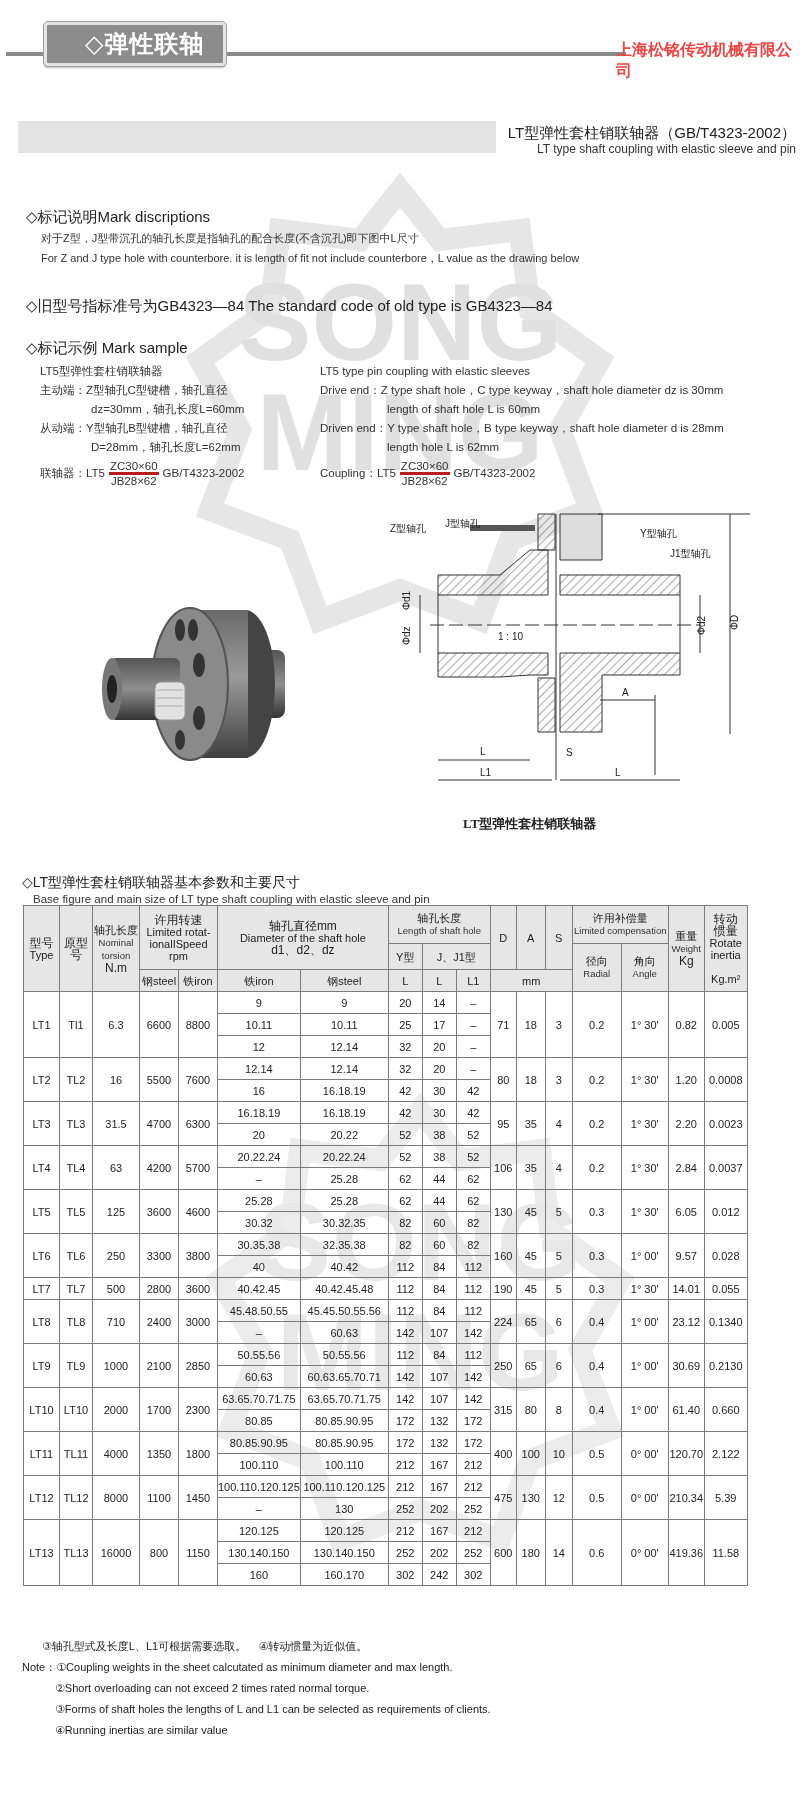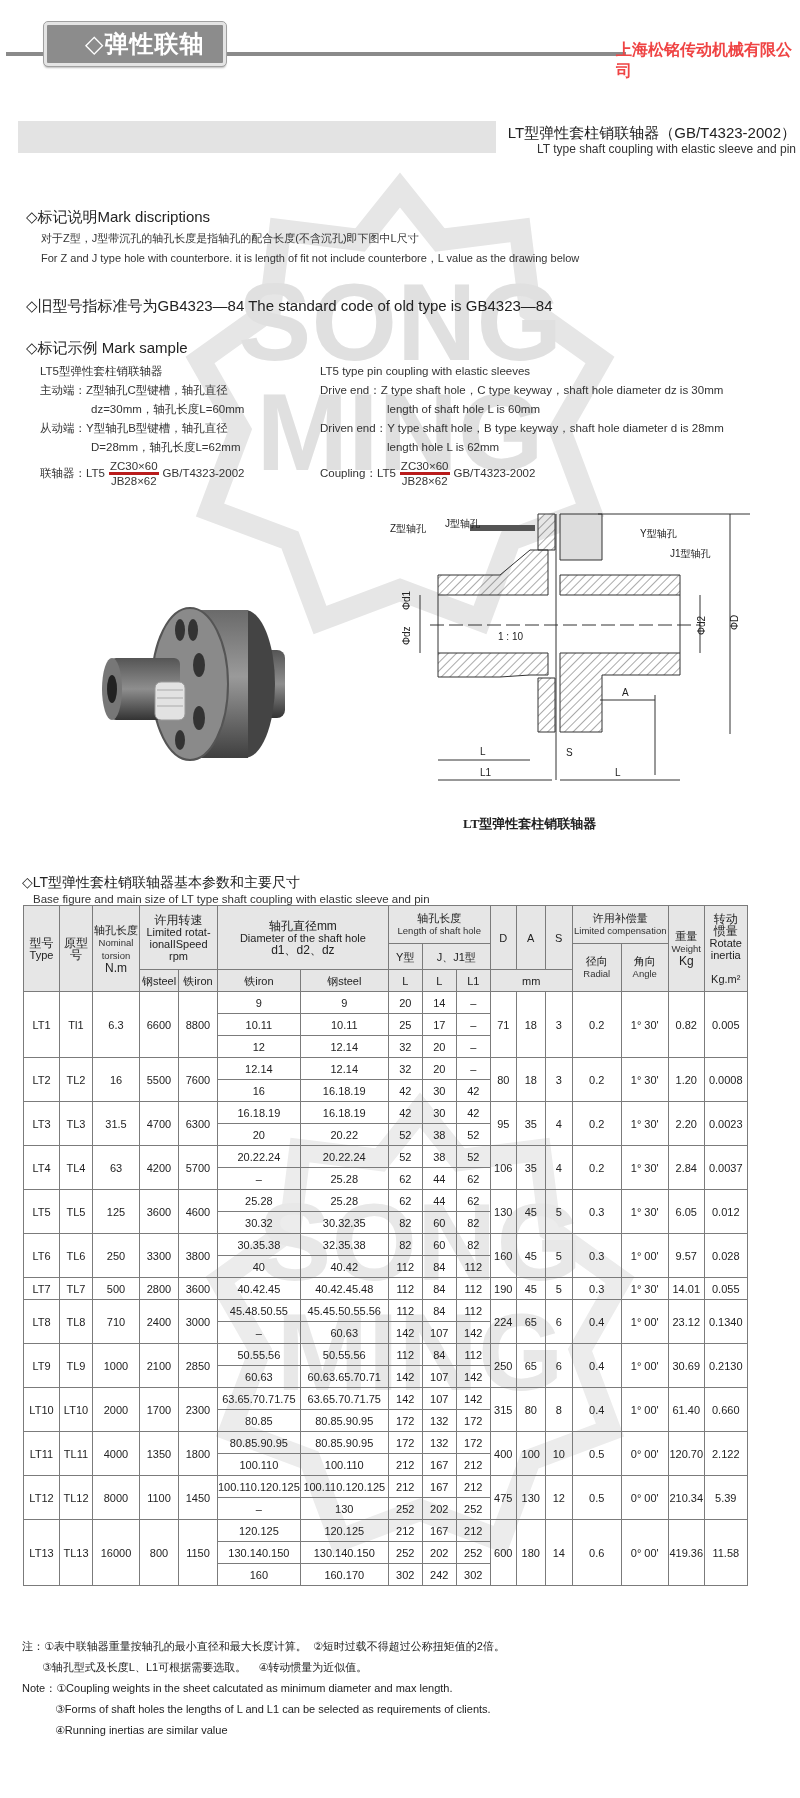--- a/index.html
+++ b/index.html
@@ -569,18 +569,18 @@
         <td>160</td>
         <td>160.170</td>
         <td>302</td>
         <td>242</td>
         <td>302</td>
       </tr>
     </tbody>
 </table>
 
 <div class="abs notes">
-  <div><span>注：</span><span>①表中联轴器重量按轴孔的最小直径和最大长度计算。</span>&nbsp;&nbsp;<span>②短时过载不得超过公称扭矩值的2倍。</span></div>
   <div style="padding-left:20px;"><span>③轴孔型式及长度L、L1可根据需要选取。</span>&nbsp;&nbsp;&nbsp;&nbsp;<span>④转动惯量为近似值。</span></div>
   <div><span>Note：</span><span>①Coupling weights in the sheet calcutated as minimum diameter and max length.</span></div>
+  <div style="padding-left:33px;">②Short overloading can not exceed 2 times rated normal torque.</div>
   <div style="padding-left:33px;">③Forms of shaft holes the lengths of L and L1 can be selected as requirements of clients.</div>
   <div style="padding-left:33px;">④Running inertias are similar value</div>
 </div>
 
 </body></html>

